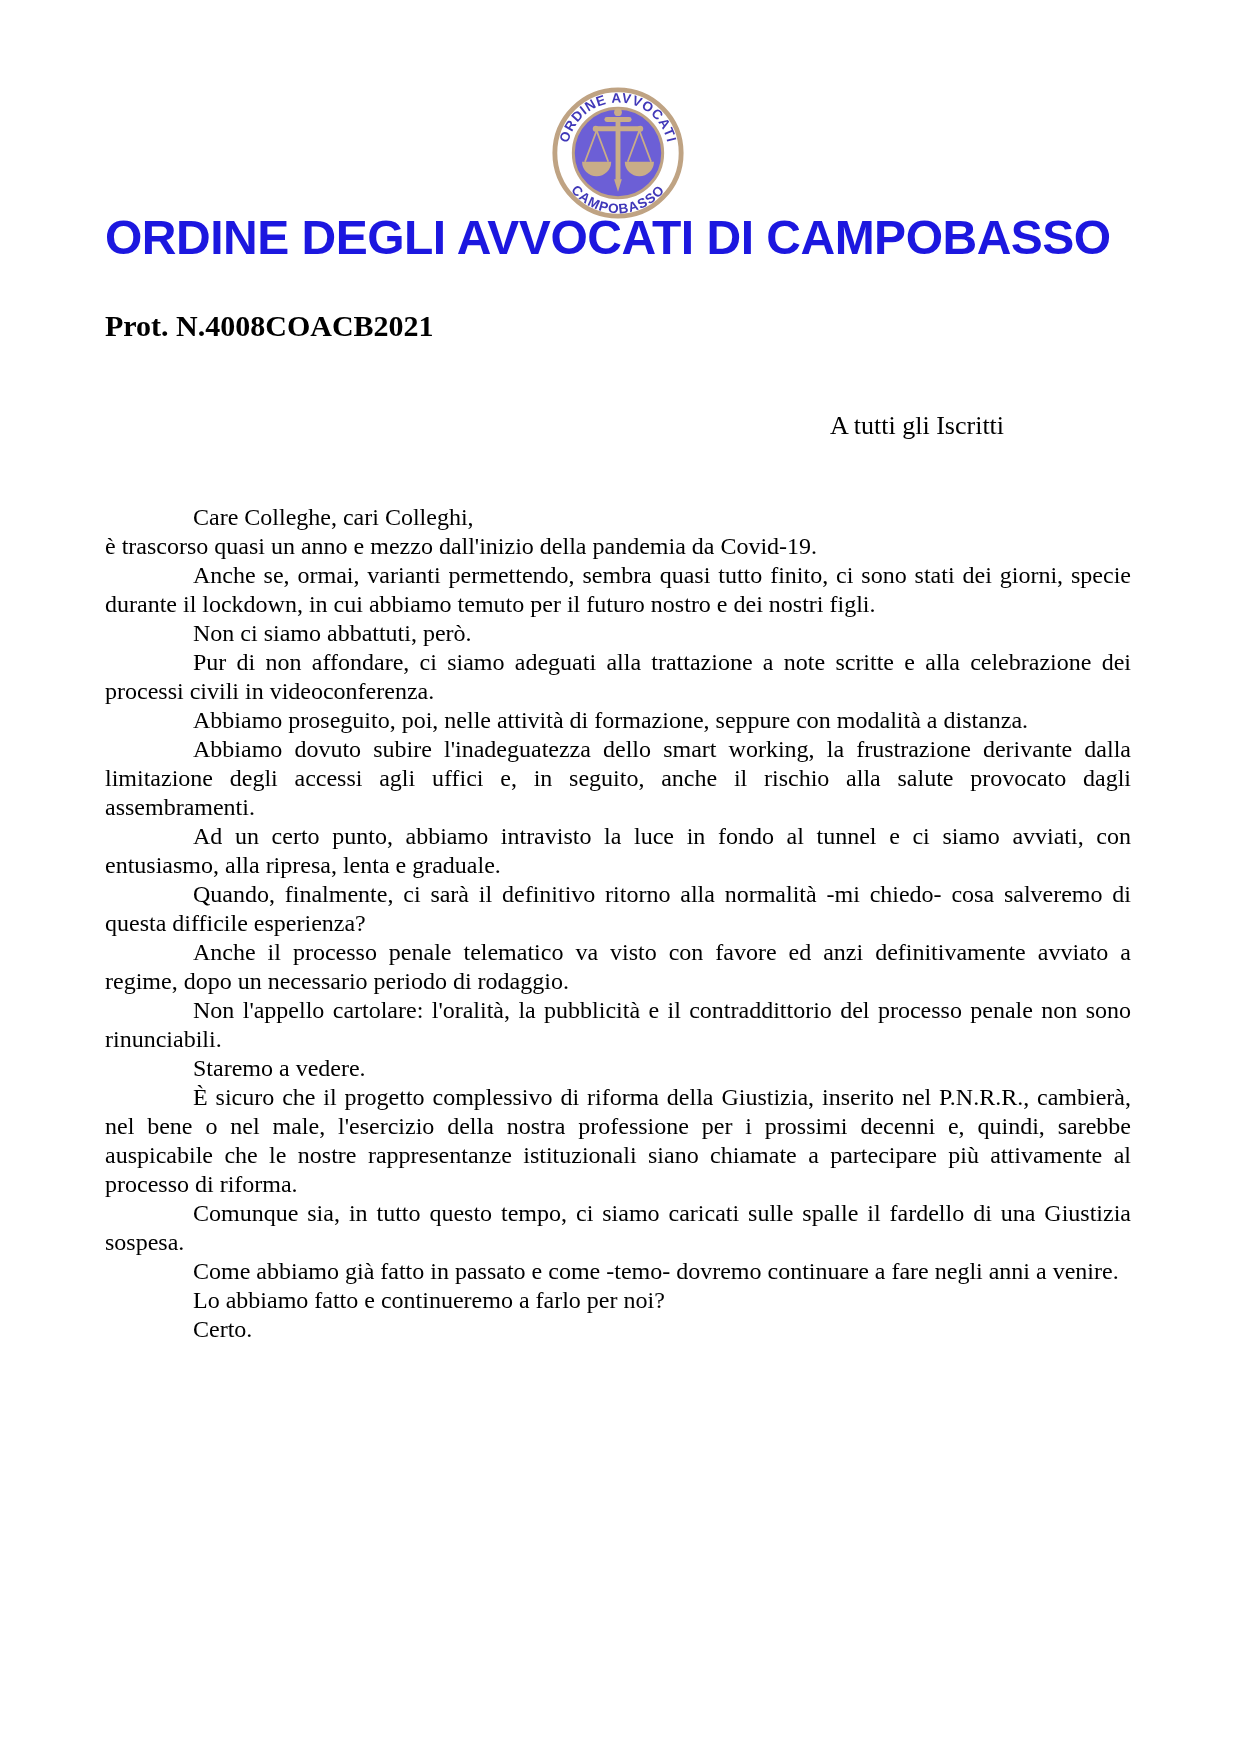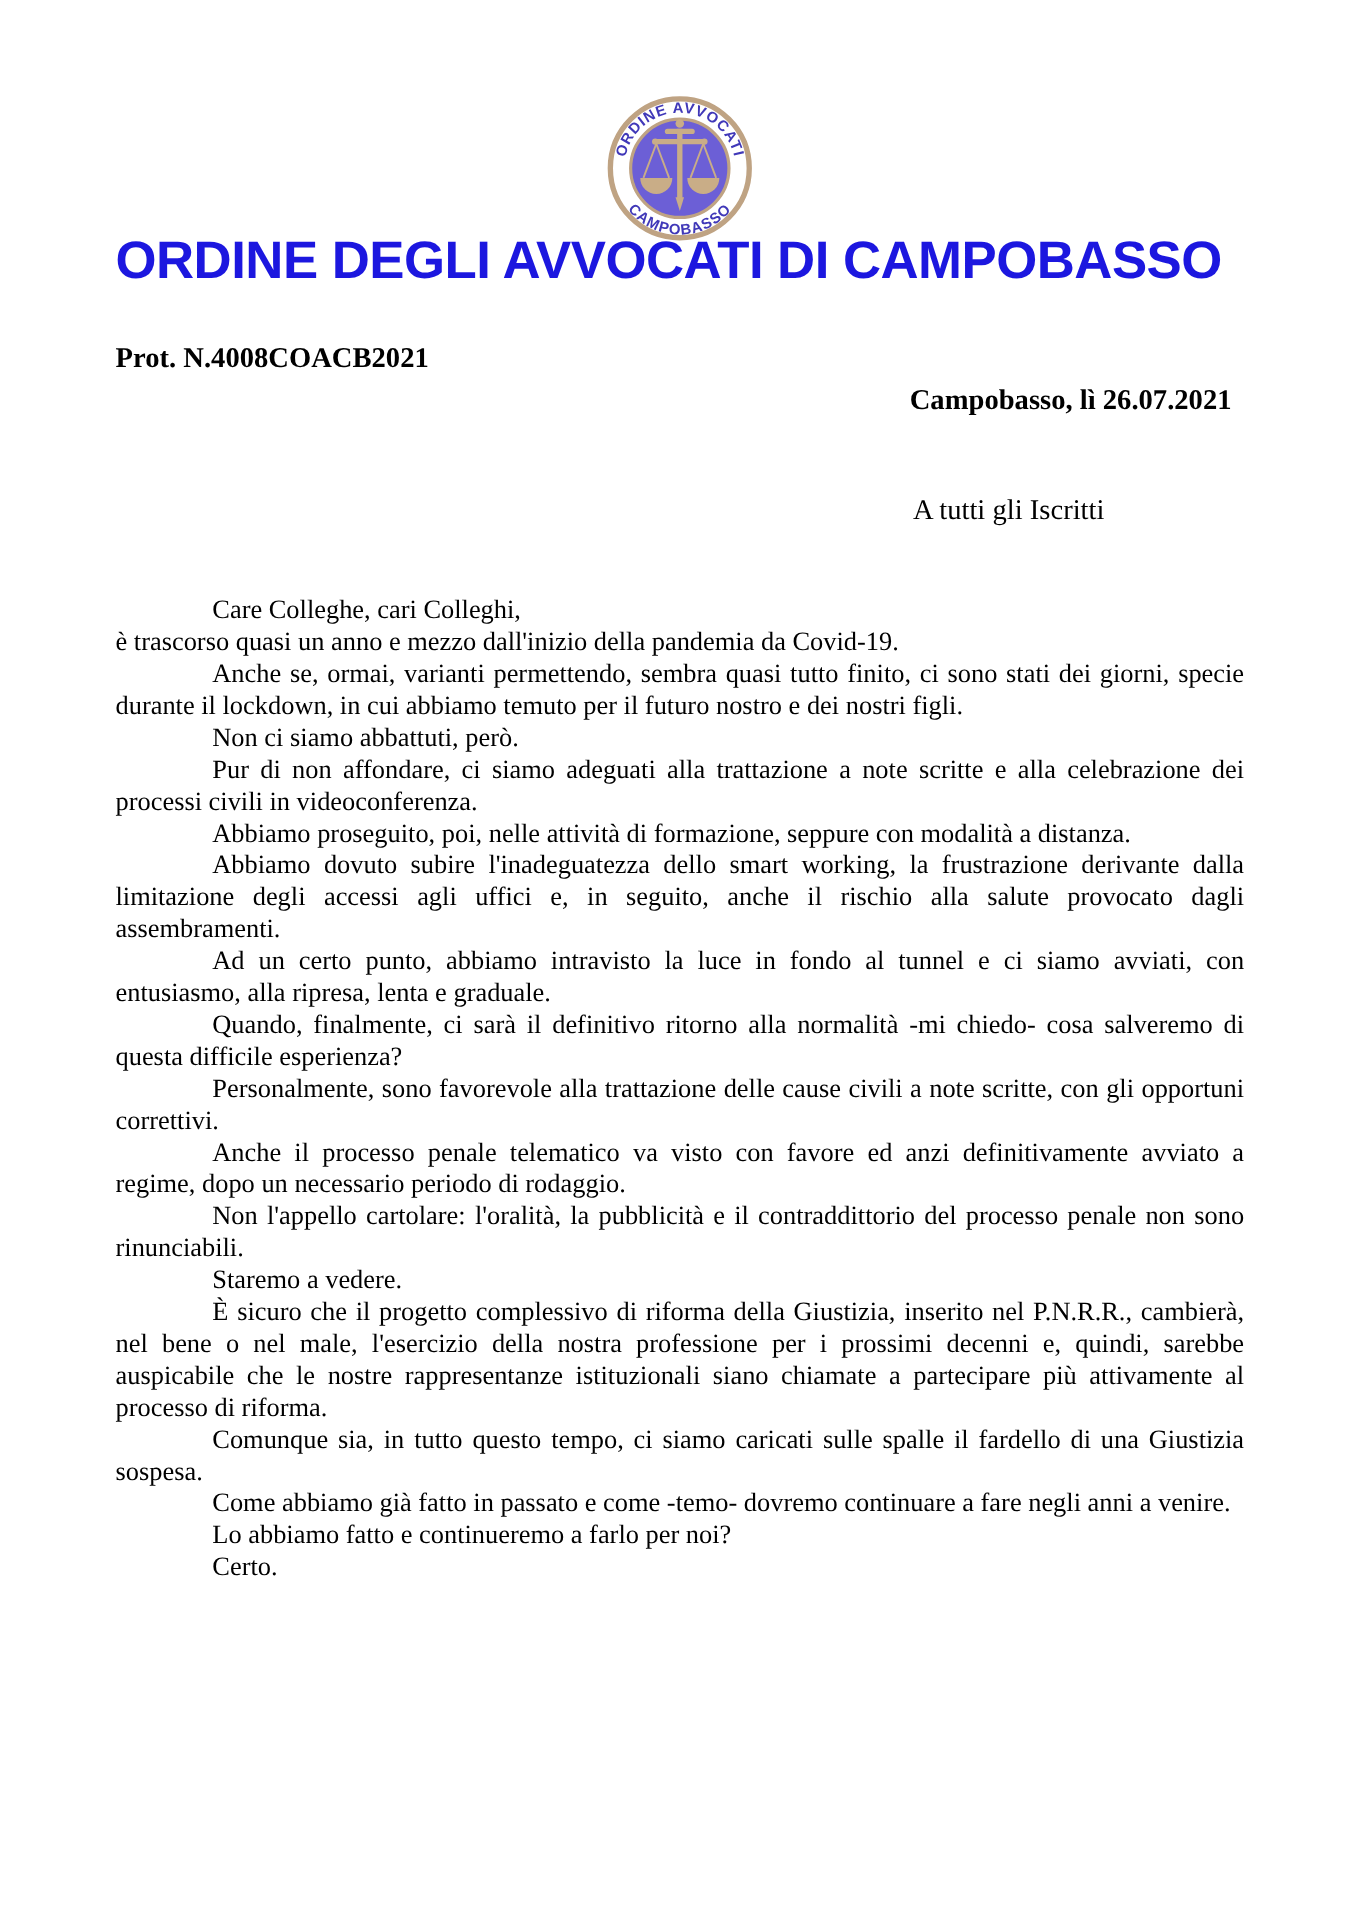--- a/index.html
+++ b/index.html
@@ -32,21 +32,21 @@
     font-size: 48px;
     line-height: 46px;
     letter-spacing: -0.5px;
     color: #1c17df;
     text-align: left;
     white-space: nowrap;
   }
   .prot {
     margin-top: 50px;
     font-weight: bold;
-    font-size: 26px;
+    font-size: 30px;
     line-height: 30px;
   }
   .dateline {
     margin-top: 8px;
     margin-left: 722px;
     font-weight: bold;
     font-size: 26px;
     line-height: 30px;
     white-space: nowrap;
   }
@@ -107,36 +107,34 @@
       <text class="seal-arc-text" font-size="14" letter-spacing="2.5" fill="#4038b8">
         <textPath href="#arcBottom" startOffset="50%" text-anchor="middle">CAMPOBASSO</textPath>
       </text>
     </svg>
   </div>
 
   <h1 class="title">ORDINE DEGLI AVVOCATI DI CAMPOBASSO</h1>
 
   <div class="prot">Prot. N.4008COACB2021</div>
 
-  <div class="dateline">Campobasso, lì 26.07.2021</div>
 
   <div class="recipient">A tutti gli Iscritti</div>
 
   <div class="letter-body">
     <p class="indent">Care Colleghe, cari Colleghi,</p>
     <div>
         <p>è trascorso quasi un anno e mezzo dall'inizio della pandemia da Covid-19.</p>
         <p class="indent">Anche se, ormai, varianti permettendo, sembra quasi tutto finito, ci sono stati dei giorni, specie durante il lockdown, in cui abbiamo temuto per il futuro nostro e dei nostri figli.</p>
         <p class="indent">Non ci siamo abbattuti, però.</p>
         <p class="indent">Pur di non affondare, ci siamo adeguati alla trattazione a note scritte e alla celebrazione dei processi civili in videoconferenza.</p>
         <p class="indent">Abbiamo proseguito, poi, nelle attività di formazione, seppure con modalità a distanza.</p>
         <p class="indent">Abbiamo dovuto subire l'inadeguatezza dello smart working, la frustrazione derivante dalla limitazione degli accessi agli uffici e, in seguito, anche il rischio alla salute provocato dagli assembramenti.</p>
         <p class="indent">Ad un certo punto, abbiamo intravisto la luce in fondo al tunnel e ci siamo avviati, con entusiasmo, alla ripresa, lenta e graduale.</p>
         <p class="indent">Quando, finalmente, ci sarà il definitivo ritorno alla normalità -mi chiedo- cosa salveremo di questa difficile esperienza?</p>
-        <p class="indent">Personalmente, sono favorevole alla trattazione delle cause civili a note scritte, con gli opportuni correttivi.</p>
         <p class="indent">Anche il processo penale telematico va visto con favore ed anzi definitivamente avviato a regime, dopo un necessario periodo di rodaggio.</p>
         <p class="indent">Non l'appello cartolare: l'oralità, la pubblicità e il contraddittorio del processo penale non sono rinunciabili.</p>
         <p class="indent">Staremo a vedere.</p>
         <p class="indent">È sicuro che il progetto complessivo di riforma della Giustizia, inserito nel P.N.R.R., cambierà, nel bene o nel male, l'esercizio della nostra professione per i prossimi decenni e, quindi, sarebbe auspicabile che le nostre rappresentanze istituzionali siano chiamate a partecipare più attivamente al processo di riforma.</p>
         <p class="indent">Comunque sia, in tutto questo tempo, ci siamo caricati sulle spalle il fardello di una Giustizia sospesa.</p>
         <p class="indent">Come abbiamo già fatto in passato e come -temo- dovremo continuare a fare negli anni a venire.</p>
         <p class="indent">Lo abbiamo fatto e continueremo a farlo per noi?</p>
         <p class="indent">Certo.</p>
       </div>
   </div>

